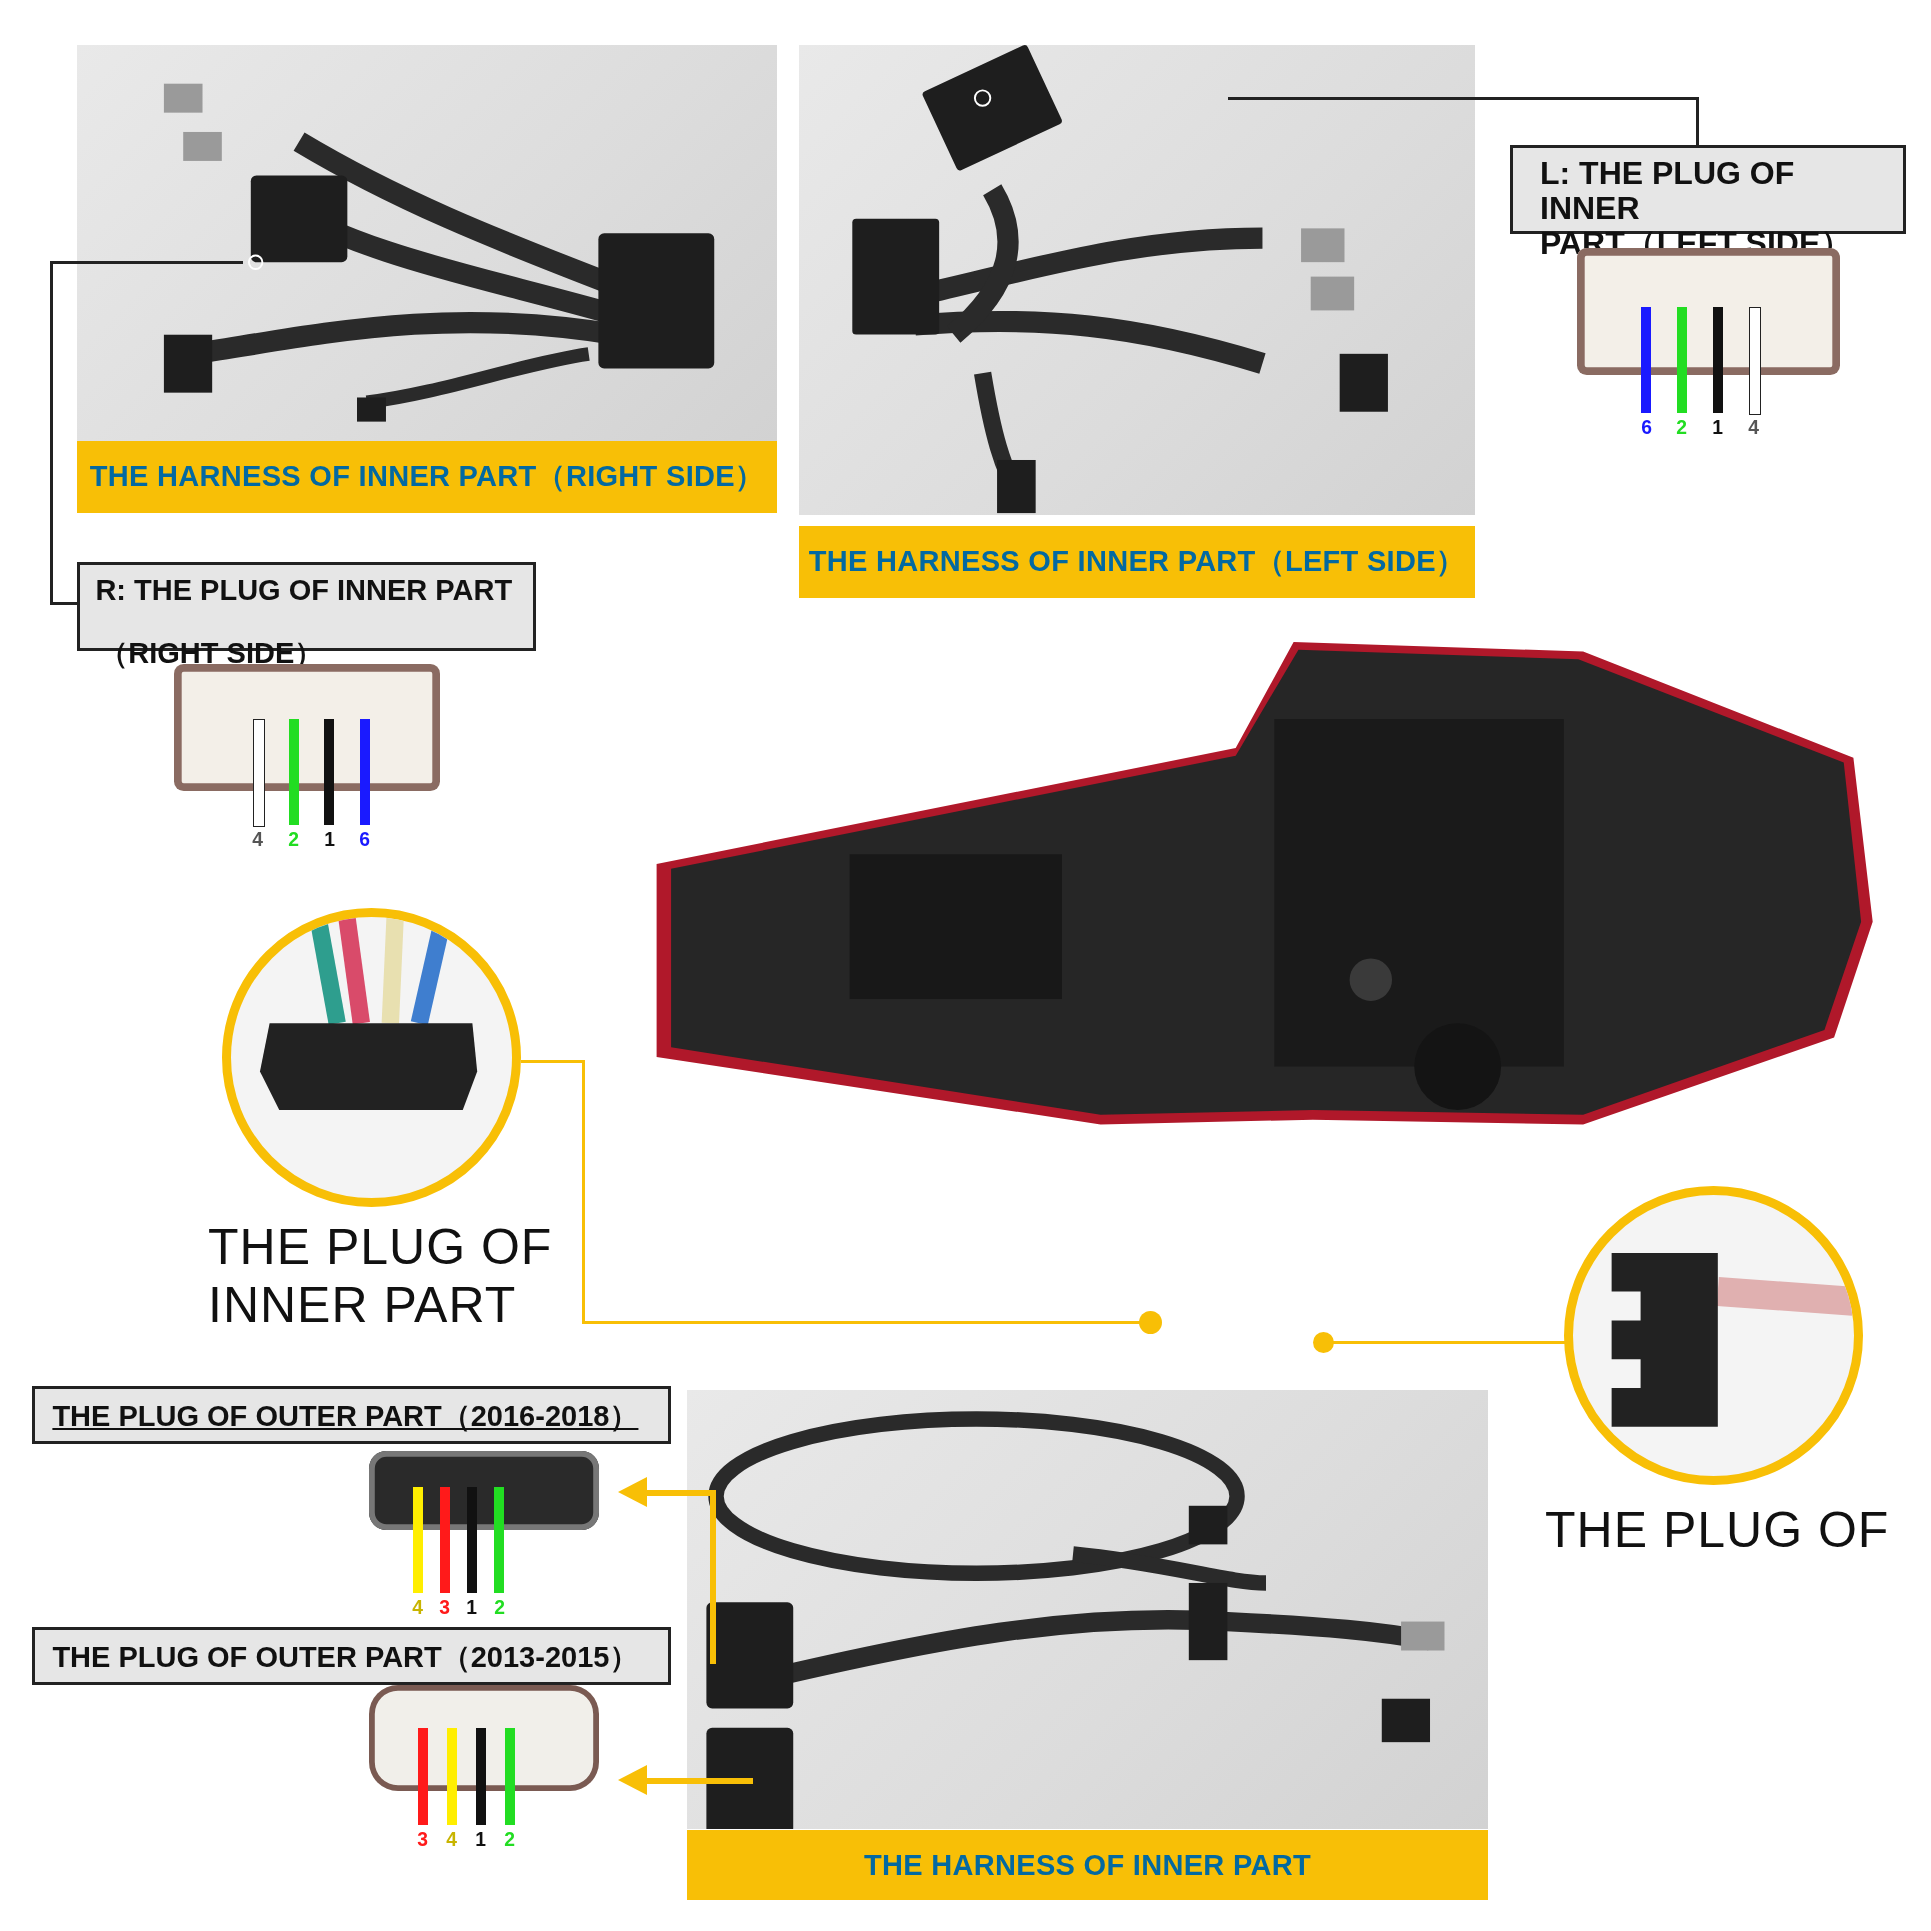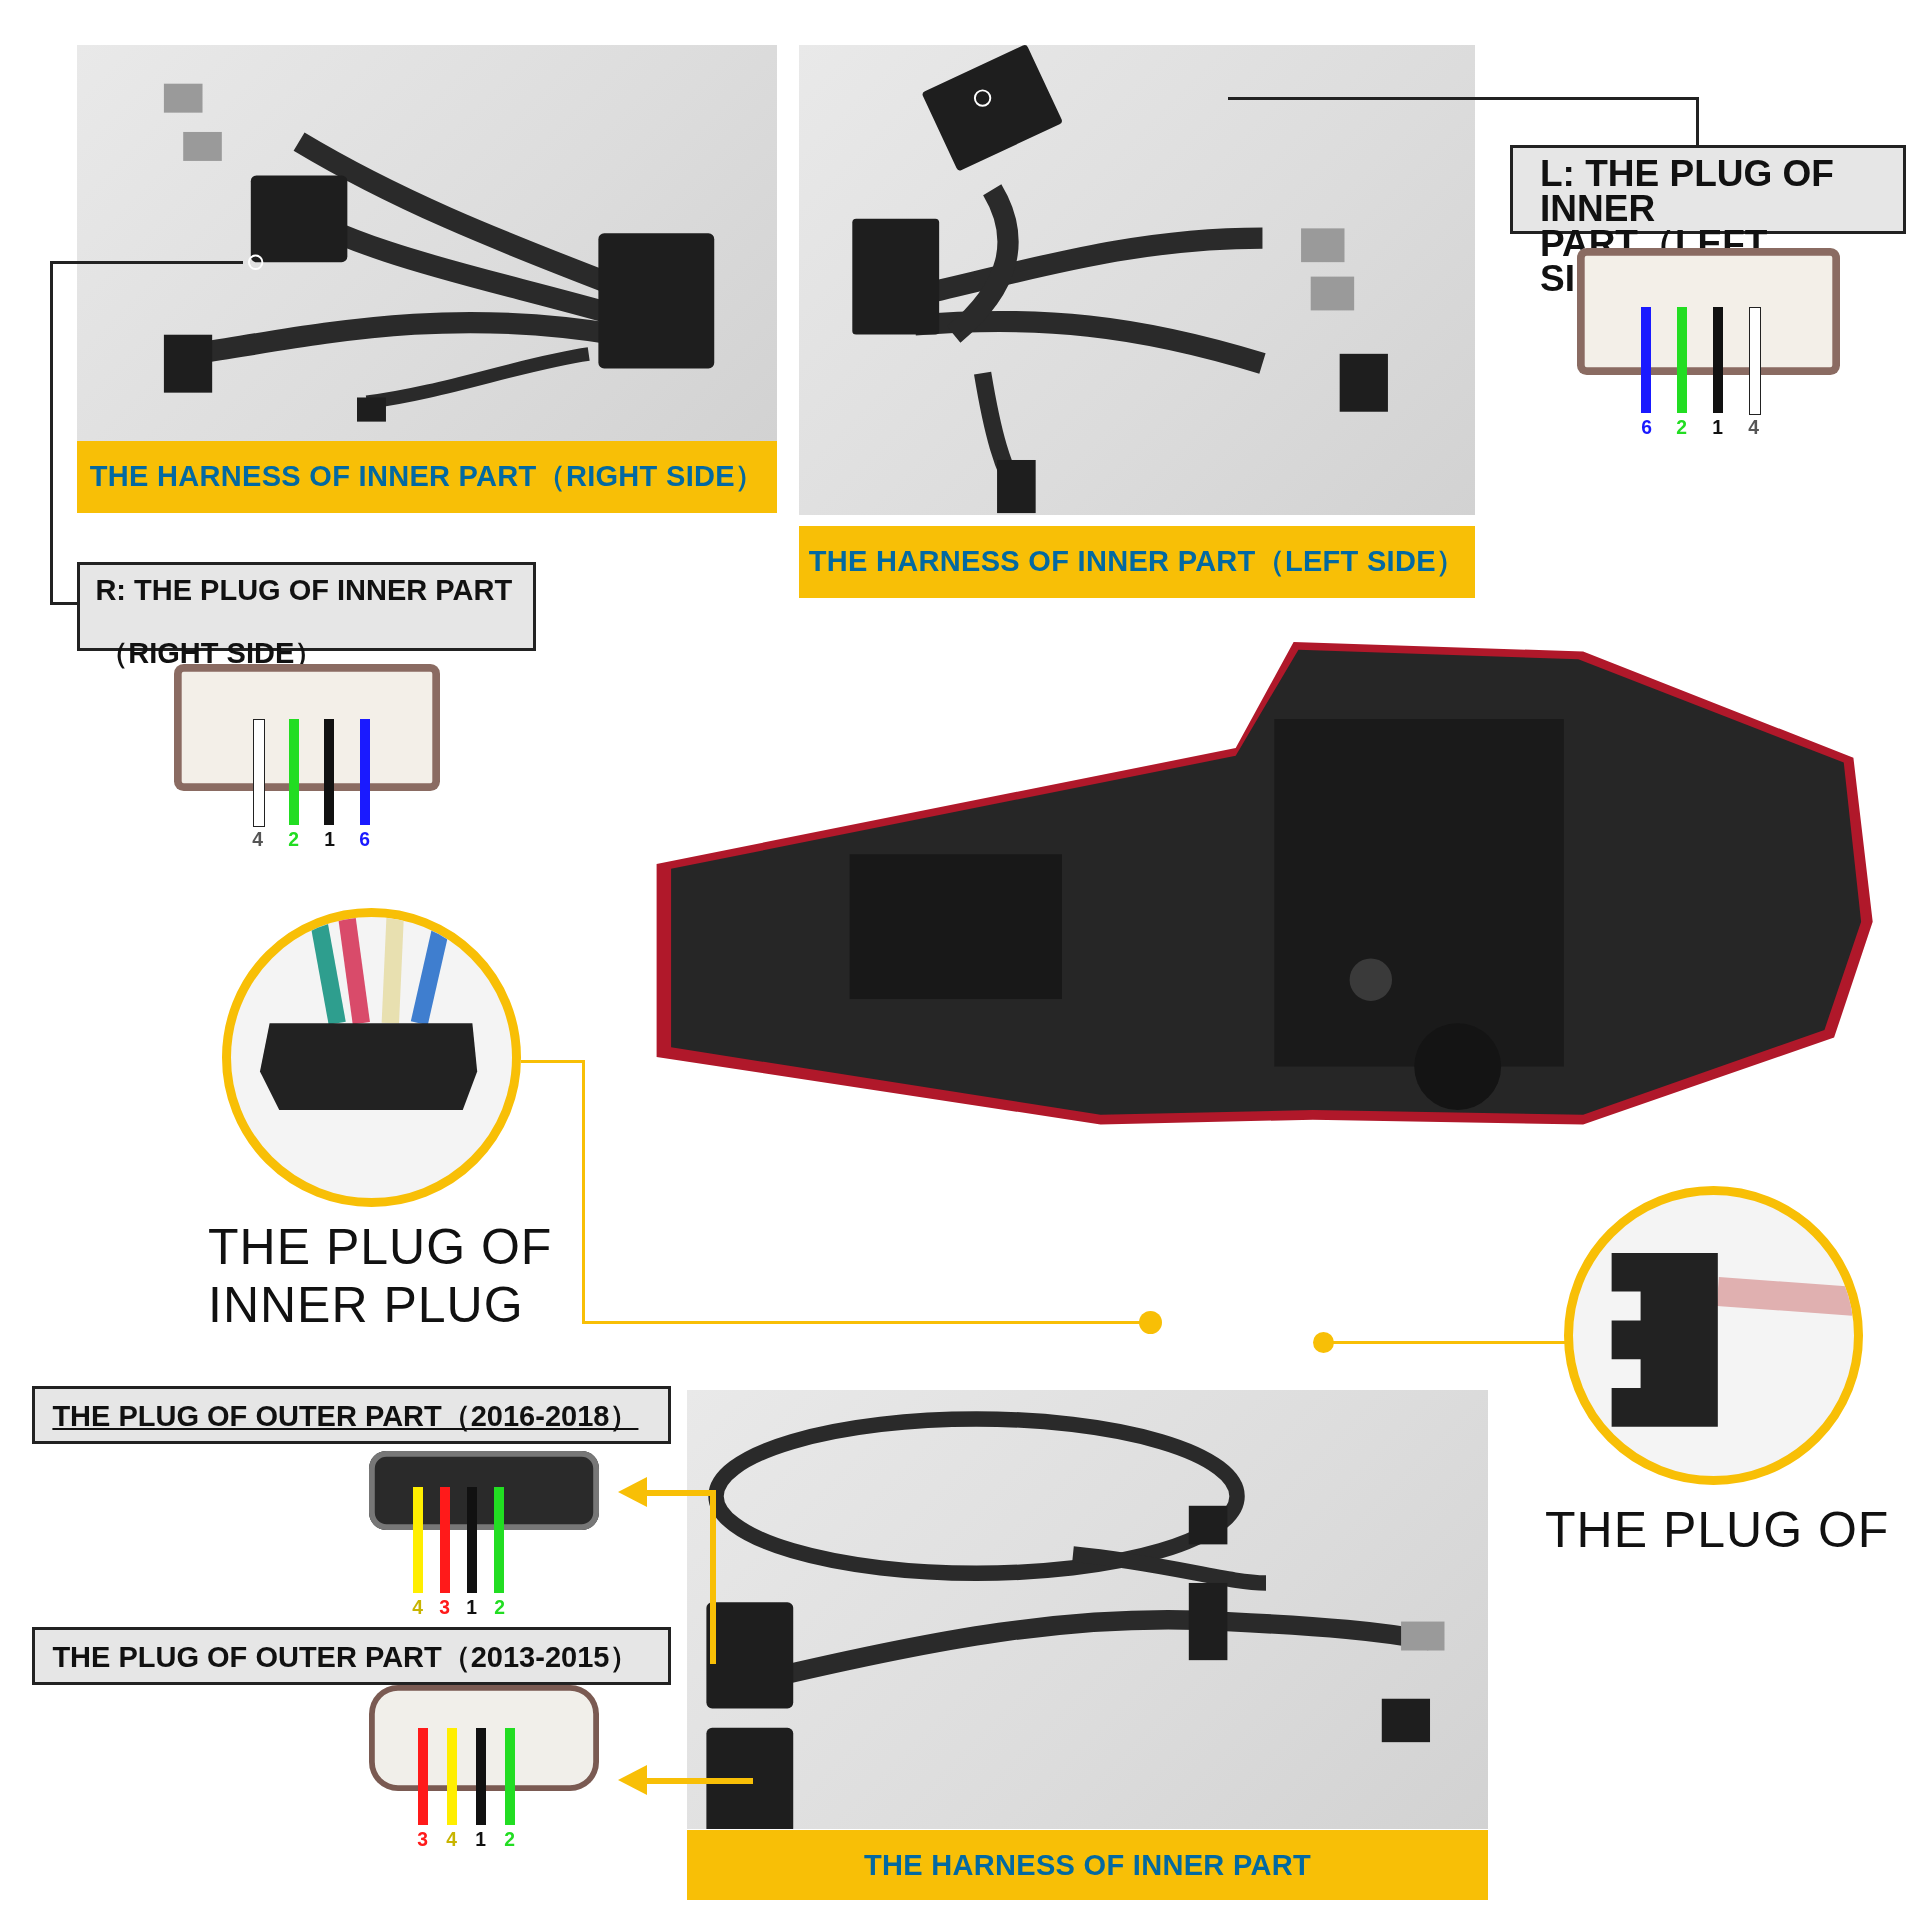--- a/index.html
+++ b/index.html
@@ -50,21 +50,21 @@
     <rect x="530" y="240" width="45" height="35" fill="#9a9a9a"></rect>
     <rect x="560" y="320" width="50" height="60" fill="#1e1e1e"></rect>
     <rect x="205" y="430" width="40" height="55" fill="#1e1e1e"></rect>
   </svg>
 </div>
 <div class="banner" style="left:799px;top:526px;width:676px;height:72px;font-size:29px;">THE HARNESS OF INNER PART（LEFT SIDE）</div>
 
 <div class="line" style="left:1228px;top:97px;width:471px;height:2.9px;"></div>
 <div class="line" style="left:1696px;top:97px;width:2.9px;height:50px;"></div>
 
-<div class="labelbox" style="left:1510px;top:145px;width:396px;height:89px;padding:7.7px 27px;font-size:37px;line-height:35px;">
+<div class="labelbox" style="left:1510px;top:145px;width:396px;height:89px;padding:7.7px 27px;font-size:32px;line-height:35px;">
   <div>L: THE PLUG OF INNER</div>
   <div>PART（LEFT SIDE）</div>
 </div>
 
 <div class="plug" style="left:1577px;top:248px;width:263px;height:127px;"></div>
 <div id="pins-left" class="abs" style="left:0;top:0;">
     <div class="pin" style="left: 1641px; top: 307px; height: 106px; background: rgb(26, 26, 255);"></div>
     <div class="pinnum" style="left: 1637px; top: 417px; color: rgb(26, 26, 255);">6</div>
     <div class="pin" style="left: 1677px; top: 307px; height: 106px; background: rgb(34, 221, 34);"></div>
     <div class="pinnum" style="left: 1672px; top: 417px; color: rgb(34, 221, 34);">2</div>
@@ -109,21 +109,21 @@
   <svg width="280" height="280" viewBox="0 0 290 290">
     <path d="M90 0 L110 110" stroke="#2e9e8e" stroke-width="18" fill="none"></path>
     <path d="M120 0 L135 110" stroke="#d94b6a" stroke-width="18" fill="none"></path>
     <path d="M170 0 L165 110" stroke="#e8e0b0" stroke-width="18" fill="none"></path>
     <path d="M220 0 L195 110" stroke="#3f7ecf" stroke-width="18" fill="none"></path>
     <path d="M40 110 L250 110 L255 160 L240 200 L50 200 L30 160 Z" fill="#222"></path>
   </svg>
 </div>
 <div class="bigtext" style="left:208px;top:1218px;">
   <div>THE PLUG OF</div>
-  <div>INNER PLUG</div>
+  <div>INNER PART</div>
 </div>
 <div class="yline" style="left:521px;top:1060px;width:63px;height:2.9px;"></div>
 <div class="yline" style="left:582px;top:1060px;width:2.9px;height:263px;"></div>
 <div class="yline" style="left:582px;top:1321px;width:565px;height:2.9px;"></div>
 <div class="abs" style="left:1139px;top:1311px;width:23px;height:23px;border-radius:50%;background:#f8bf06;"></div>
 
 <div class="circle" style="left:1564px;top:1186px;width:299px;height:299px;">
   <svg width="280" height="280" viewBox="0 0 290 290">
     <path d="M150 100 L290 110" stroke="#e0b0b0" stroke-width="30" fill="none"></path>
     <path d="M40 60 L150 60 L150 240 L40 240 L40 200 L70 200 L70 170 L40 170 L40 130 L70 130 L70 100 L40 100 Z" fill="#222"></path>

